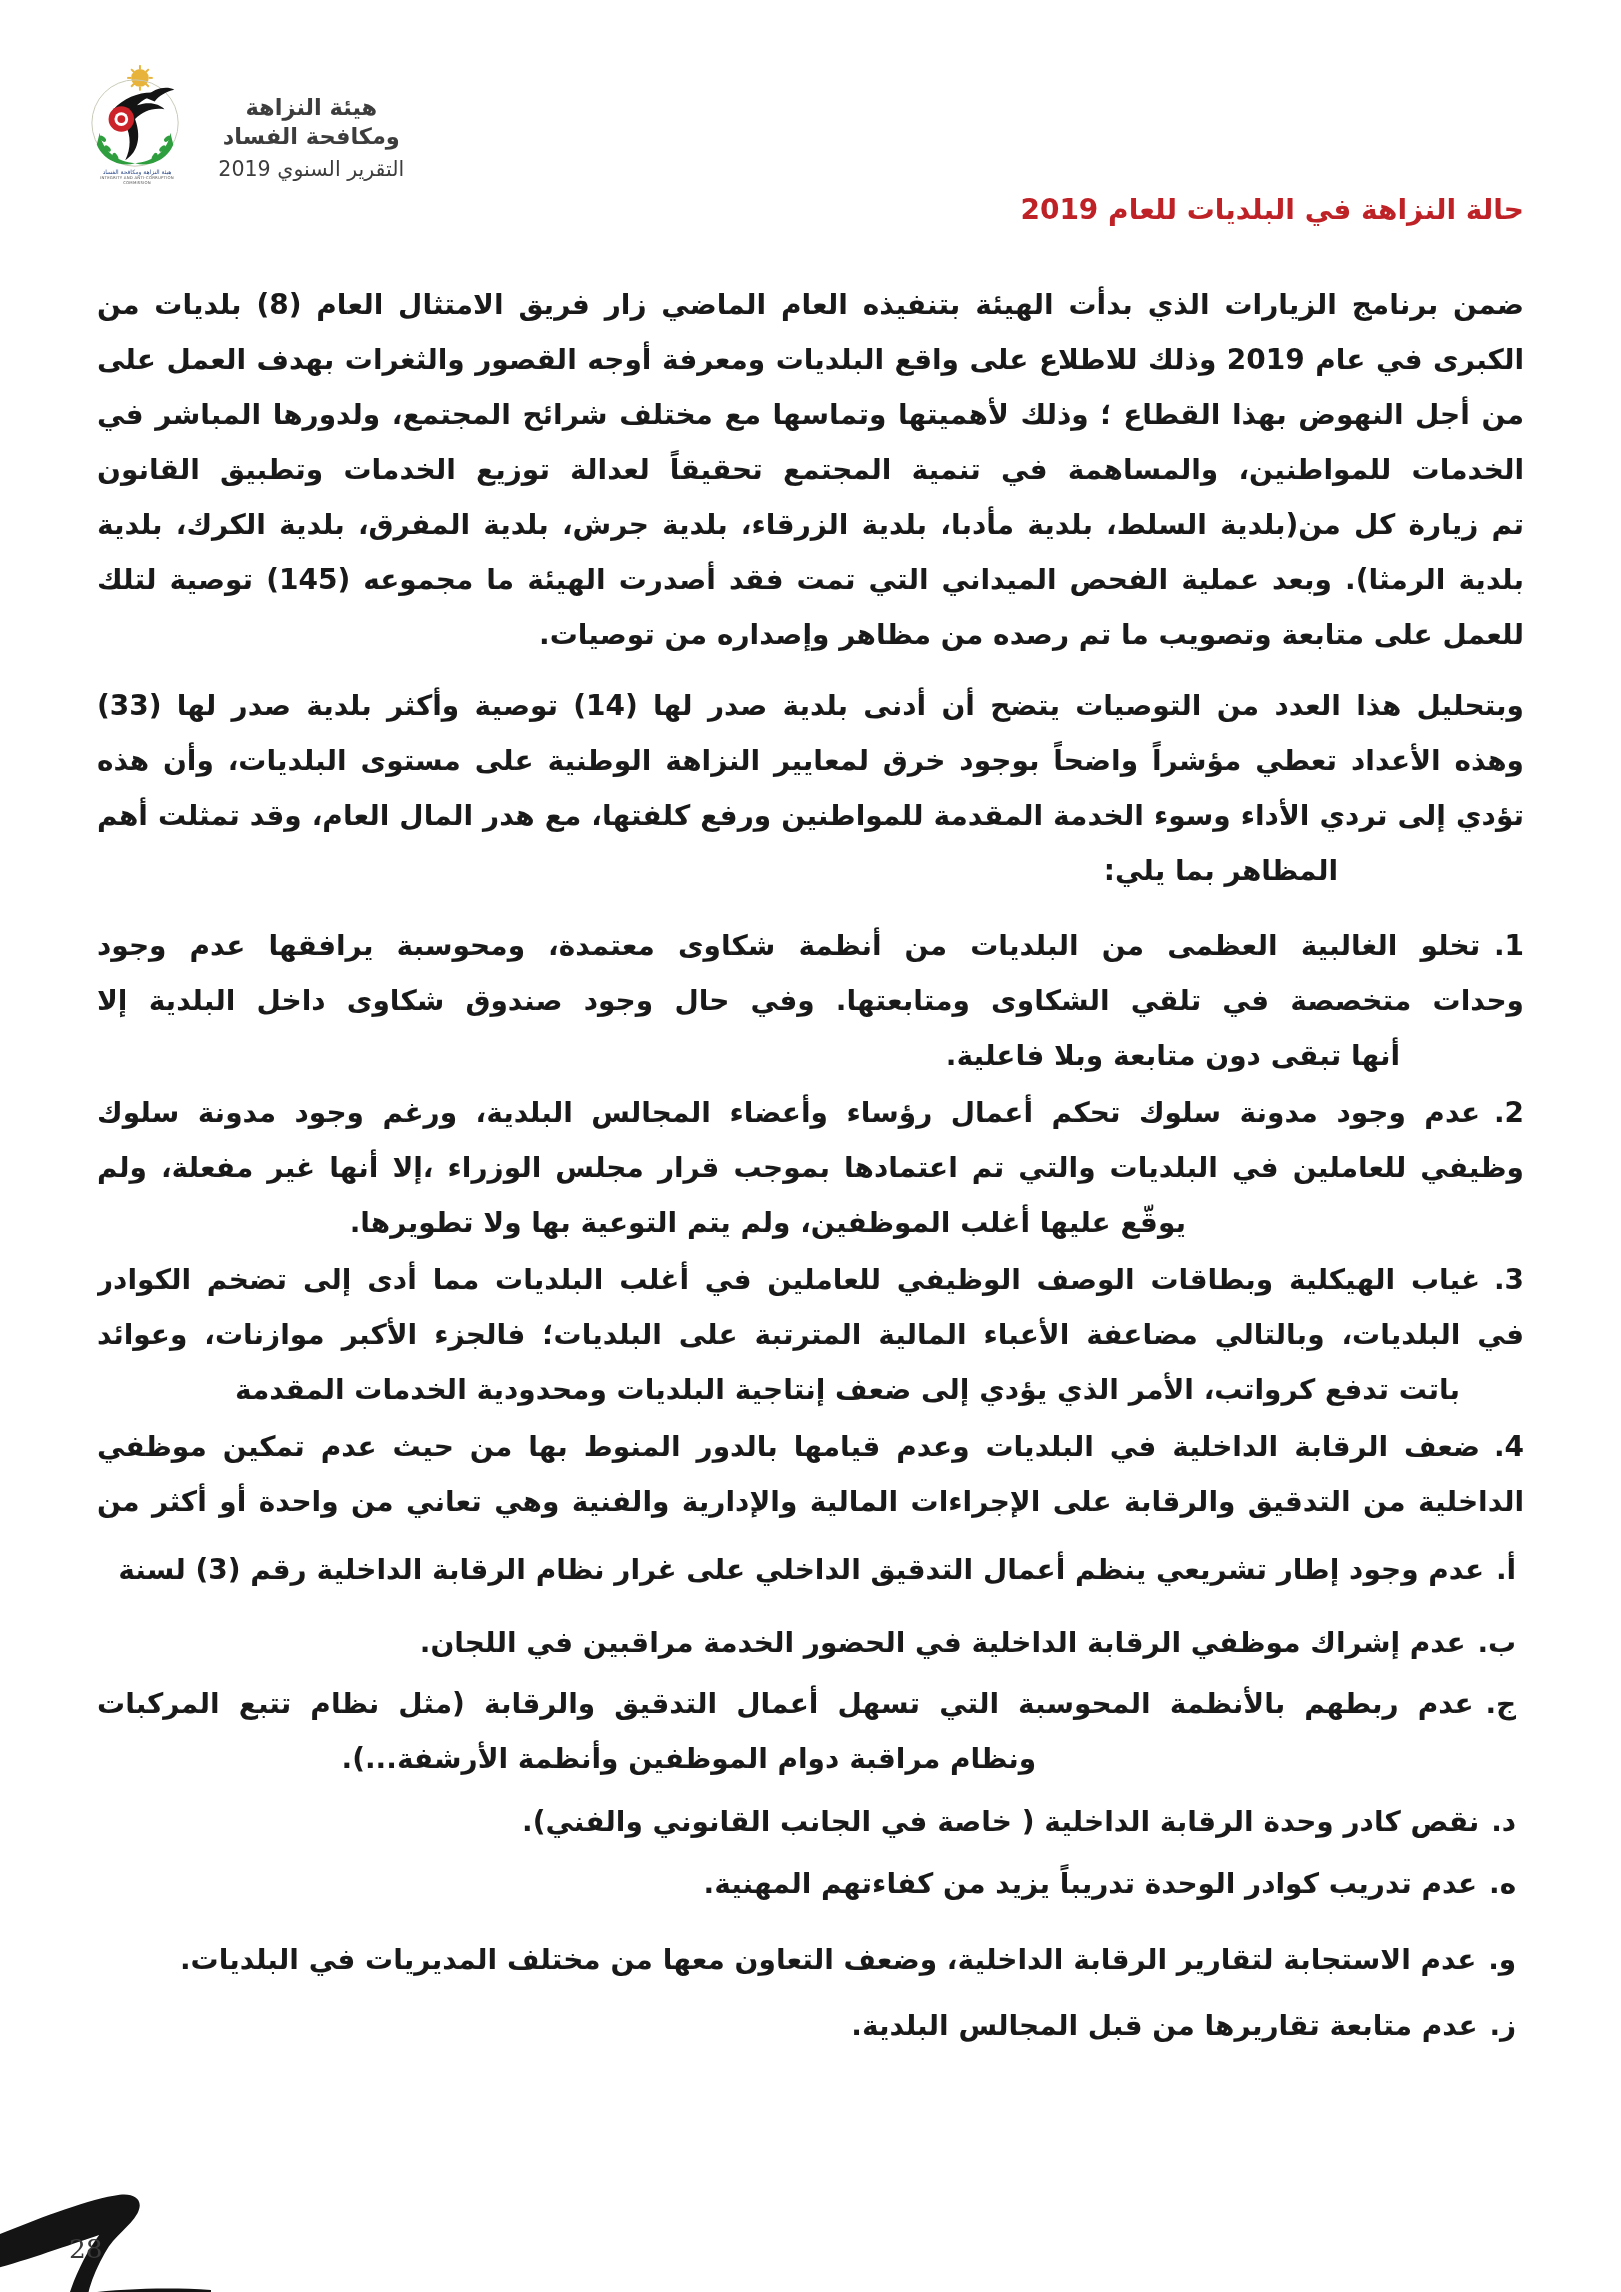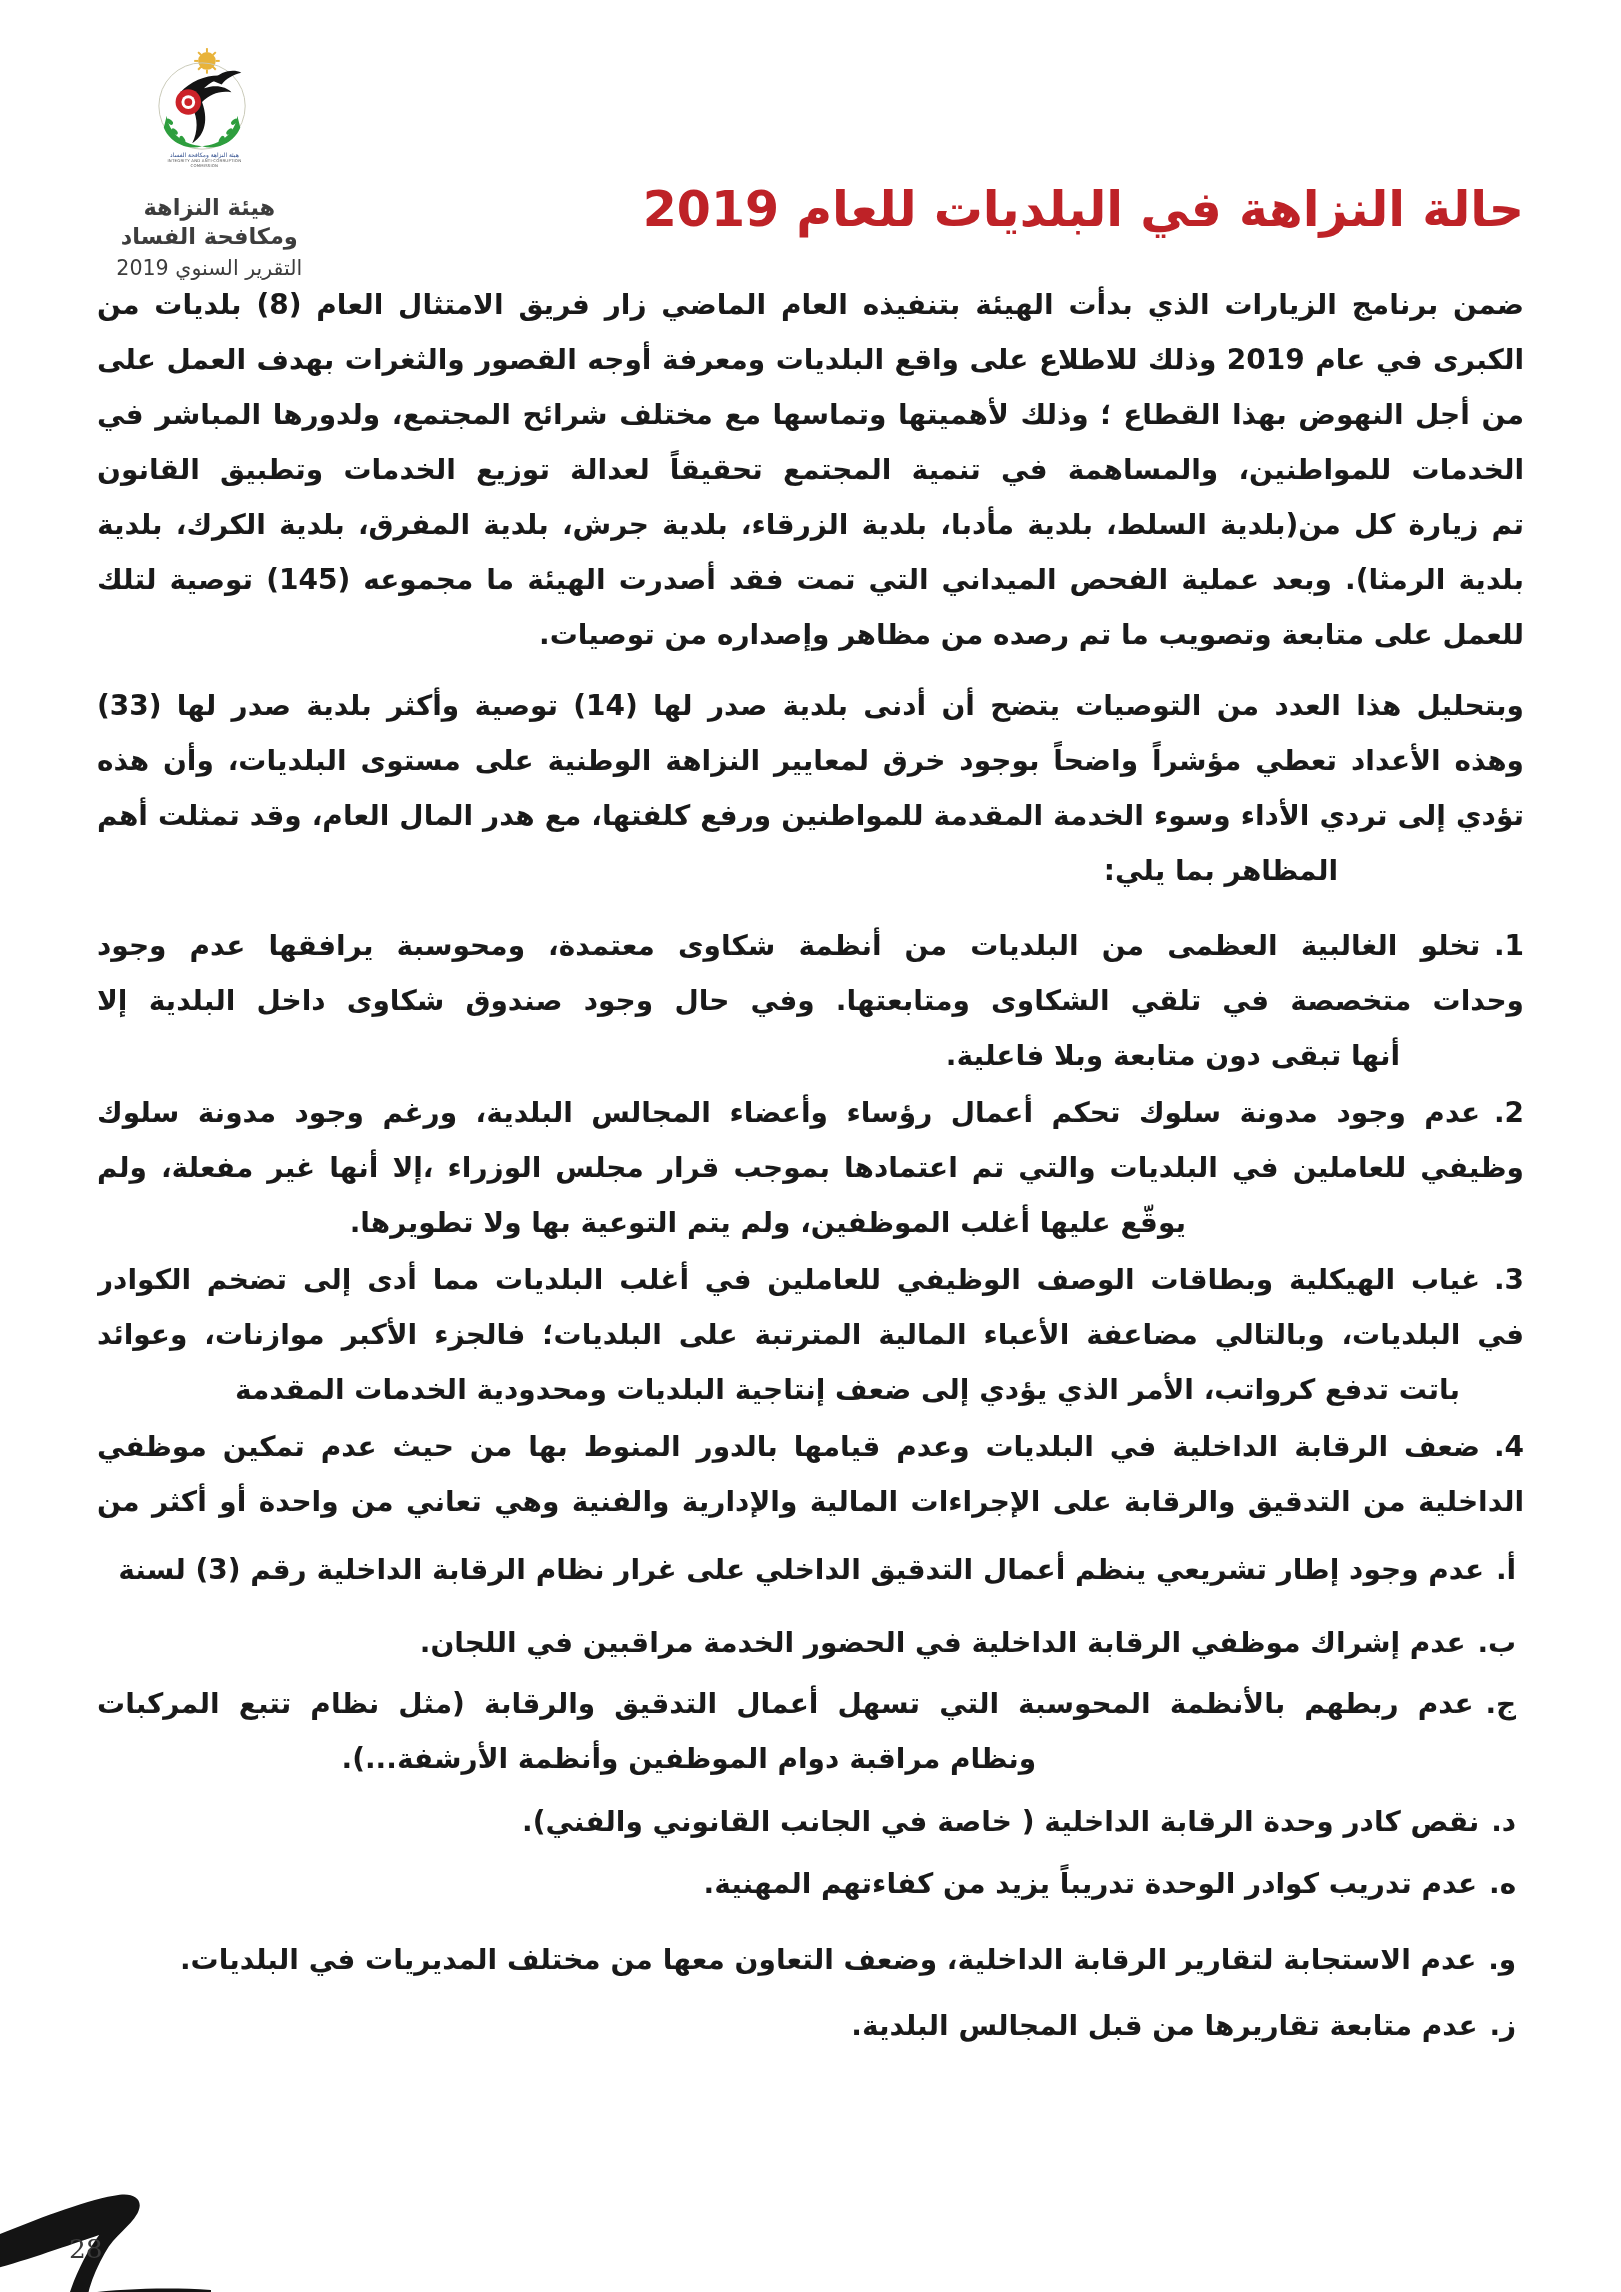--- a/index.html
+++ b/index.html
@@ -7,35 +7,35 @@
     position:relative;
     width:1621px;height:2293px;
     background:#ffffff;
     margin:0 auto;
     overflow:hidden;
     font-family:"DejaVu Sans",sans-serif;
     direction:rtl;
   }
   
   .hdr{
-    position:absolute;top:47px;left:86px;
-    display:flex;flex-direction:column;direction:ltr;
-    align-items:center;
+    position:absolute;top:64px;left:86px;
+    display:flex;flex-direction:row;direction:ltr;
+    align-items:flex-end;
   }
   .logo{width:102px;height:120px;position:relative;flex:0 0 auto;}
   .hdr-text{
     margin-left:9.8px;margin-top:25.5px;
     width:227px;text-align:center;direction:rtl;
   }
   .org-name{font-size:22.5px;font-weight:700;color:#3d3d3d;line-height:29px;}
   .report-title{font-size:20.6px;font-weight:400;color:#3d3d3d;line-height:29px;margin-top:3.9px;}
   
   .page-title{
     position:absolute;top:184px;right:97px;
-    font-size:49px;font-weight:700;color:#be2227;
+    font-size:28px;font-weight:700;color:#be2227;
     line-height:51px;
   }
   
   .content{
     position:absolute;top:277px;right:97px;left:97px;
     direction:rtl;
   }
   .ln{
     height:55px;line-height:55px;overflow:hidden;
     font-size:28px;font-weight:700;color:#1a1a1a;

